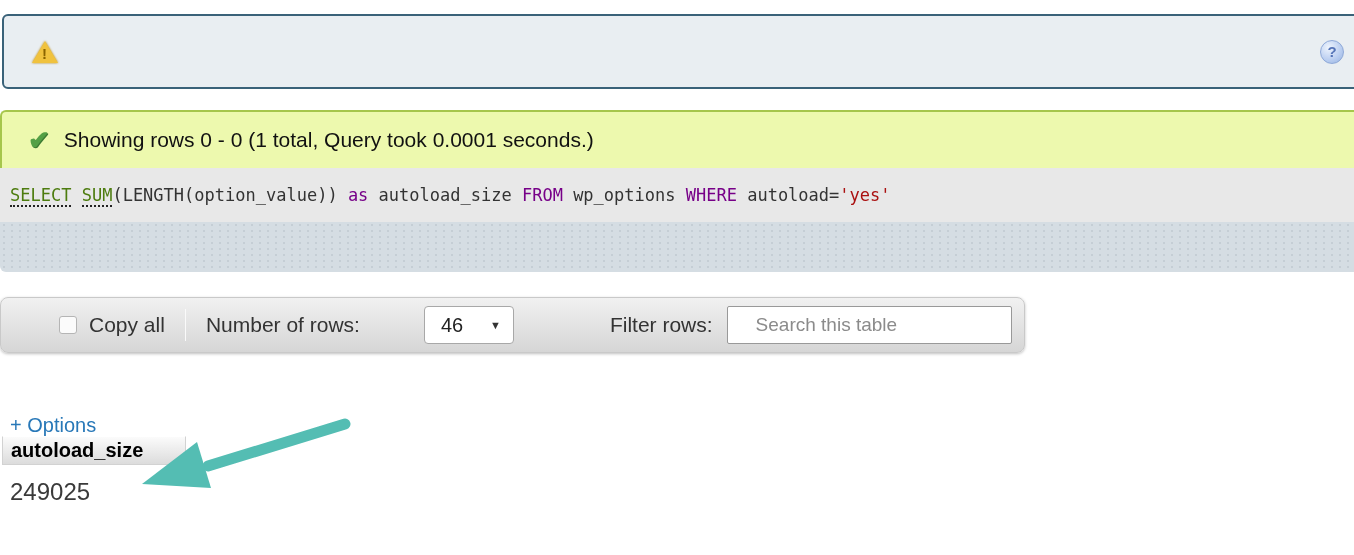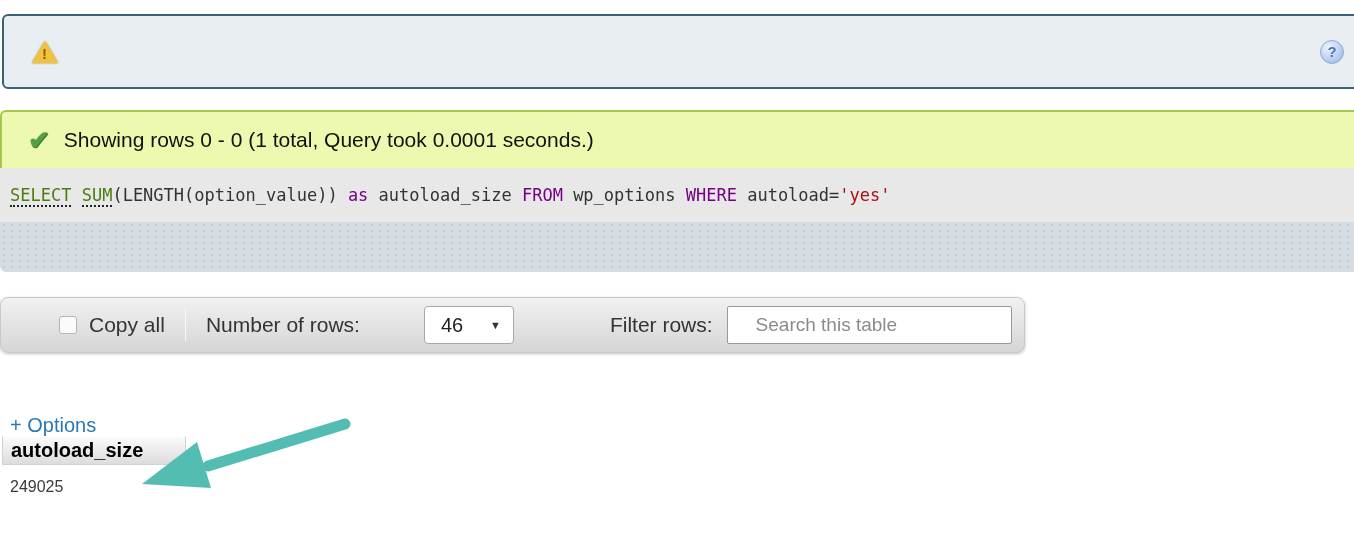--- a/index.html
+++ b/index.html
@@ -94,21 +94,21 @@
     position:absolute; top:406px; left:10px; font-size:20px; color:#2878b8;
     text-decoration:none; cursor:pointer;margin-top:8px;
   }
   .col-header {
     position:absolute; top:436px; left:2px; width:184px; height:29px;
     background:linear-gradient(#fbfbfb, #dcdcdc);
     border:1px solid #d2d2d2; border-top:1px solid #fff;
     display:flex; align-items:center; padding-left:8px;
     font-size:20px; font-weight:bold; color:#000;
   }
-  .cell-value { position:absolute; top:478px; left:10px; font-size:16px; color:#3a3a3a; }
+  .cell-value { position:absolute; top:478px; left:10px; font-size:24px; color:#3a3a3a; }
 
   .arrow-svg { position:absolute; top:0; left:0; width:1354px; height:555px; pointer-events:none; }
 </style>
 </head>
 <body>
 
 <div id="stage">
 
   <div class="notice">
     <span class="warn-tri"></span>

